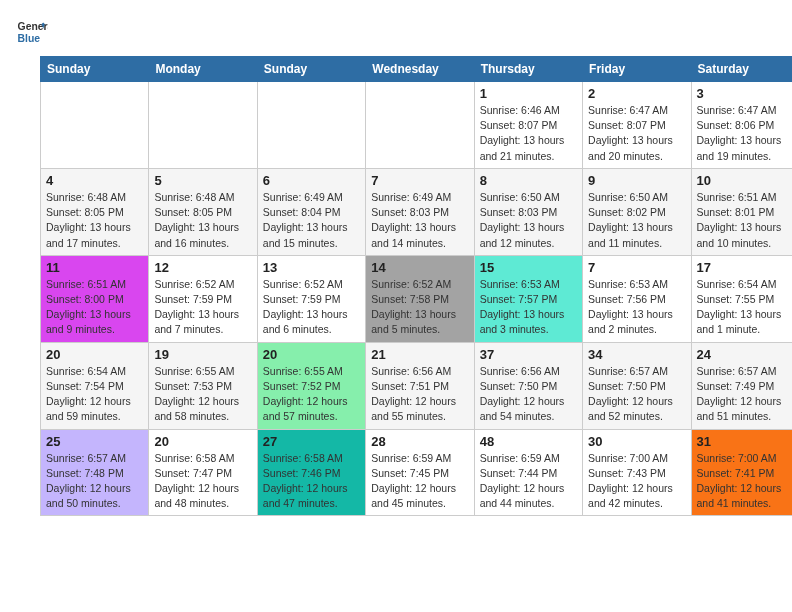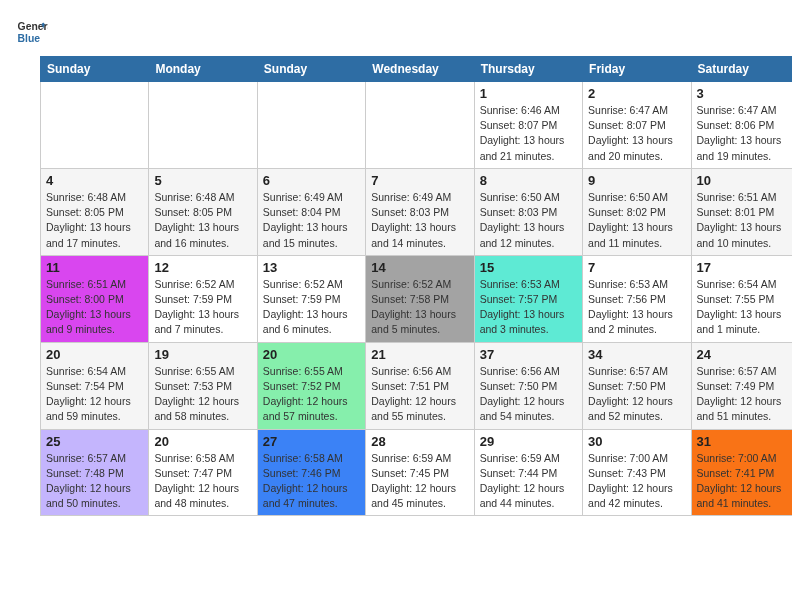--- a/index.html
+++ b/index.html
@@ -301,36 +301,36 @@
 Daylight: 12 hours
 and 50 minutes.</div>
         </td>
         <td style="background: rgb(255, 255, 255);">
           <div class="day-number">20</div>
           <div class="day-info" style="white-space: pre-line;">Sunrise: 6:58 AM
 Sunset: 7:47 PM
 Daylight: 12 hours
 and 48 minutes.</div>
         </td>
-        <td style="background: #3b82f6;">
+        <td style="background: #14b8a6;">
           <div class="day-number">27</div>
           <div class="day-info" style="white-space: pre-line;">Sunrise: 6:58 AM
 Sunset: 7:46 PM
 Daylight: 12 hours
 and 47 minutes.</div>
         </td>
         <td style="background: rgb(255, 255, 255);">
           <div class="day-number">28</div>
           <div class="day-info" style="white-space: pre-line;">Sunrise: 6:59 AM
 Sunset: 7:45 PM
 Daylight: 12 hours
 and 45 minutes.</div>
         </td>
         <td style="background: rgb(255, 255, 255);">
-          <div class="day-number">29</div>
+          <div class="day-number">48</div>
           <div class="day-info" style="white-space: pre-line;">Sunrise: 6:59 AM
 Sunset: 7:44 PM
 Daylight: 12 hours
 and 44 minutes.</div>
         </td>
         <td style="background: rgb(255, 255, 255);">
           <div class="day-number">30</div>
           <div class="day-info" style="white-space: pre-line;">Sunrise: 7:00 AM
 Sunset: 7:43 PM
 Daylight: 12 hours

